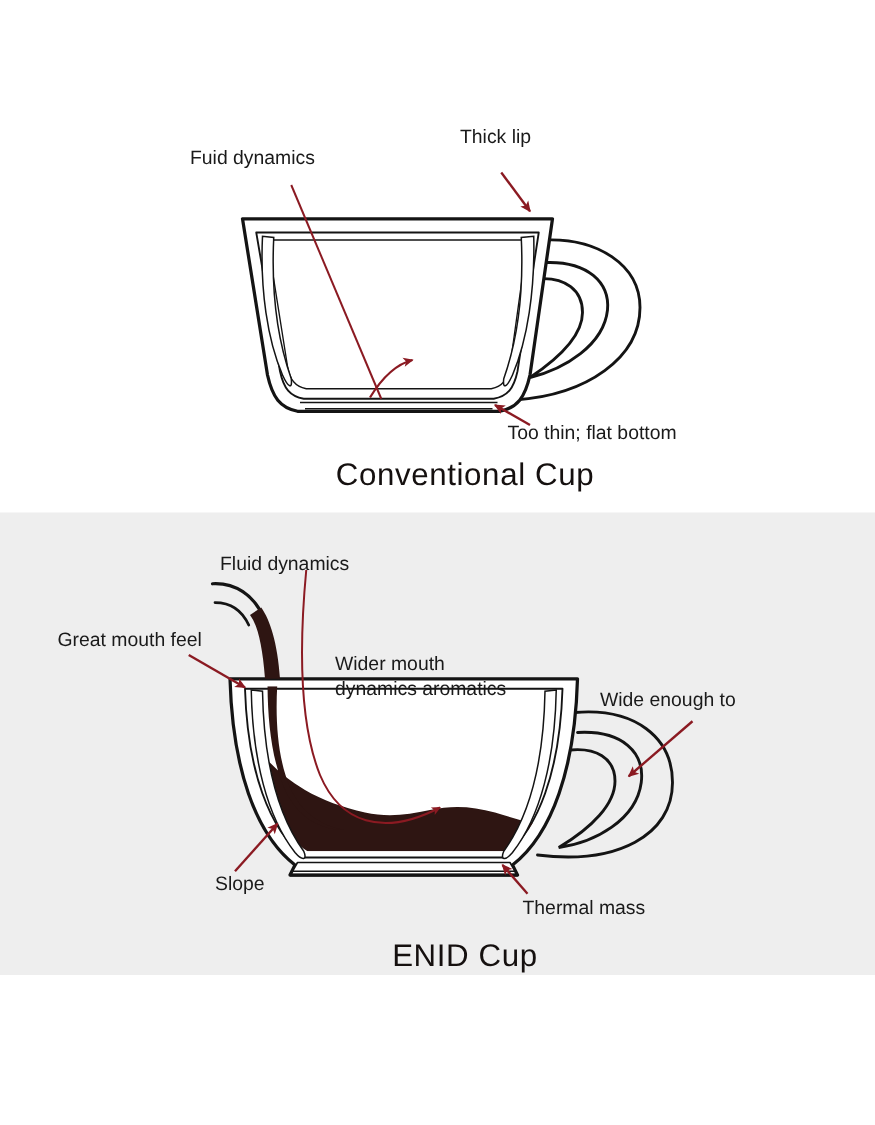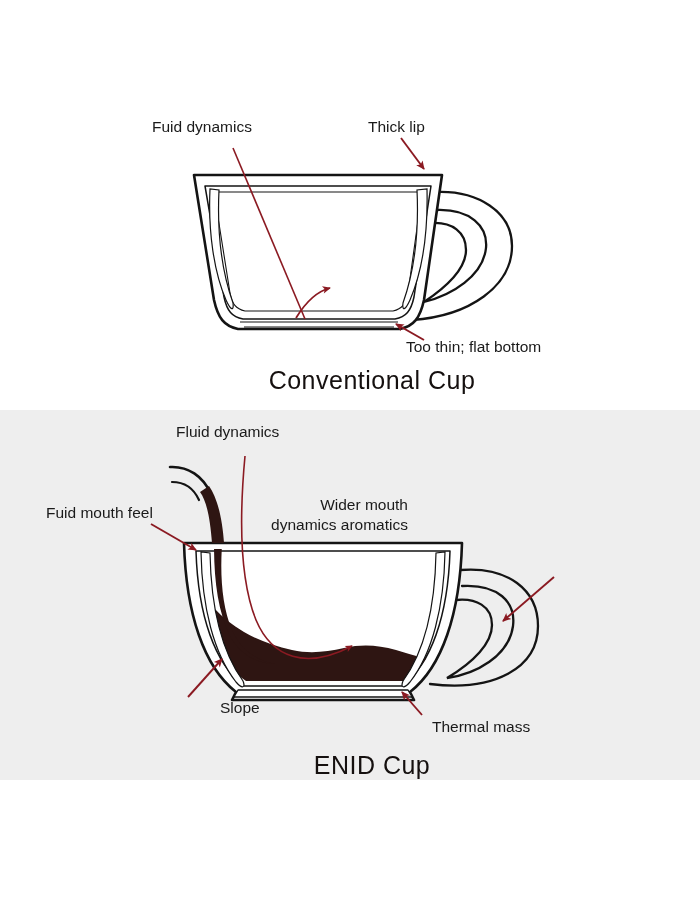--- a/index.html
+++ b/index.html
@@ -48,43 +48,43 @@
     pointer-events: none;
   }
   .label {
     position: absolute;
     color: #1a1a1a;
     font-size: 15.5px;
     line-height: 1.28;
     white-space: nowrap;
     font-family: "Liberation Sans", sans-serif;
   }
-  .label.multi { white-space: normal; text-align: right; }
+  .label.multi { white-space: normal; text-align: left; margin-top: 27px; }
   .title {
     position: absolute;
     font-weight: normal;
     font-size: 25px;
     color: #15100f;
     letter-spacing: 0.5px;
     text-align: center;
     font-family: "Liberation Sans", sans-serif;
     margin-left: 22px;
   }
   
   #lbl-fuid-dynamics   { left: 152px; top: 117px; }
-  #lbl-thick-lip       { left: 368px; top: 117px; }
+  #lbl-thick-lip       { left: 368px; top: 100px; }
   #lbl-too-thin        { left: 406px; top: 337px; }
   #title-conventional  { left: 0; top: 366px; width: 700px; }
 
-  #lbl-fluid-dynamics  { left: 176px; top: 422px; text-align: center; }
+  #lbl-fluid-dynamics  { left: 176px; top: 442px; text-align: center; }
   #lbl-great-mouth     { left: 46px;  top: 503px; }
   #lbl-wider-mouth     { left: 268px; top: 495px; width: 140px; }
   #lbl-wide-enough     { left: 480px; top: 524px; width: 192px; }
-  #lbl-slope           { left: 172px; top: 698px; margin-left: 48px; }
-  #lbl-thermal-mass    { left: 432px; top: 717px; }
+  #lbl-slope           { left: 172px; top: 698px; }
+  #lbl-thermal-mass    { left: 418px; top: 717px; }
   #title-enid          { left: 0; top: 751px; width: 700px; }
 </style>
 </head>
 <body>
 
 <div id="diagram-root">
 
   <div class="panel" id="panel-conventional"></div>
   <div class="panel" id="panel-enid"></div>
   <div class="panel" id="panel-footer"></div>
@@ -273,28 +273,29 @@
   <div class="label" id="lbl-fuid-dynamics">Fuid dynamics</div>
 
   <div class="label" id="lbl-thick-lip">Thick lip</div>
 
   <div class="label" id="lbl-too-thin">Too thin; flat bottom</div>
 
   <div class="title" id="title-conventional">Conventional Cup</div>
 
   <div class="label" id="lbl-fluid-dynamics">Fluid dynamics</div>
 
-  <div class="label" id="lbl-great-mouth">Fuid mouth feel</div>
+  <div class="label" id="lbl-great-mouth">Great mouth feel</div>
 
   <div class="label multi" id="lbl-wider-mouth">
     <div>Wider mouth</div>
     <div>dynamics aromatics</div>
   </div>
 
   <div class="label multi" id="lbl-wide-enough">
+    <div>Wide enough to</div>
   </div>
 
   <div class="label" id="lbl-slope">Slope</div>
 
   <div class="label" id="lbl-thermal-mass">Thermal mass</div>
 
   <div class="title" id="title-enid">ENID Cup</div>
 
 </div>
 

